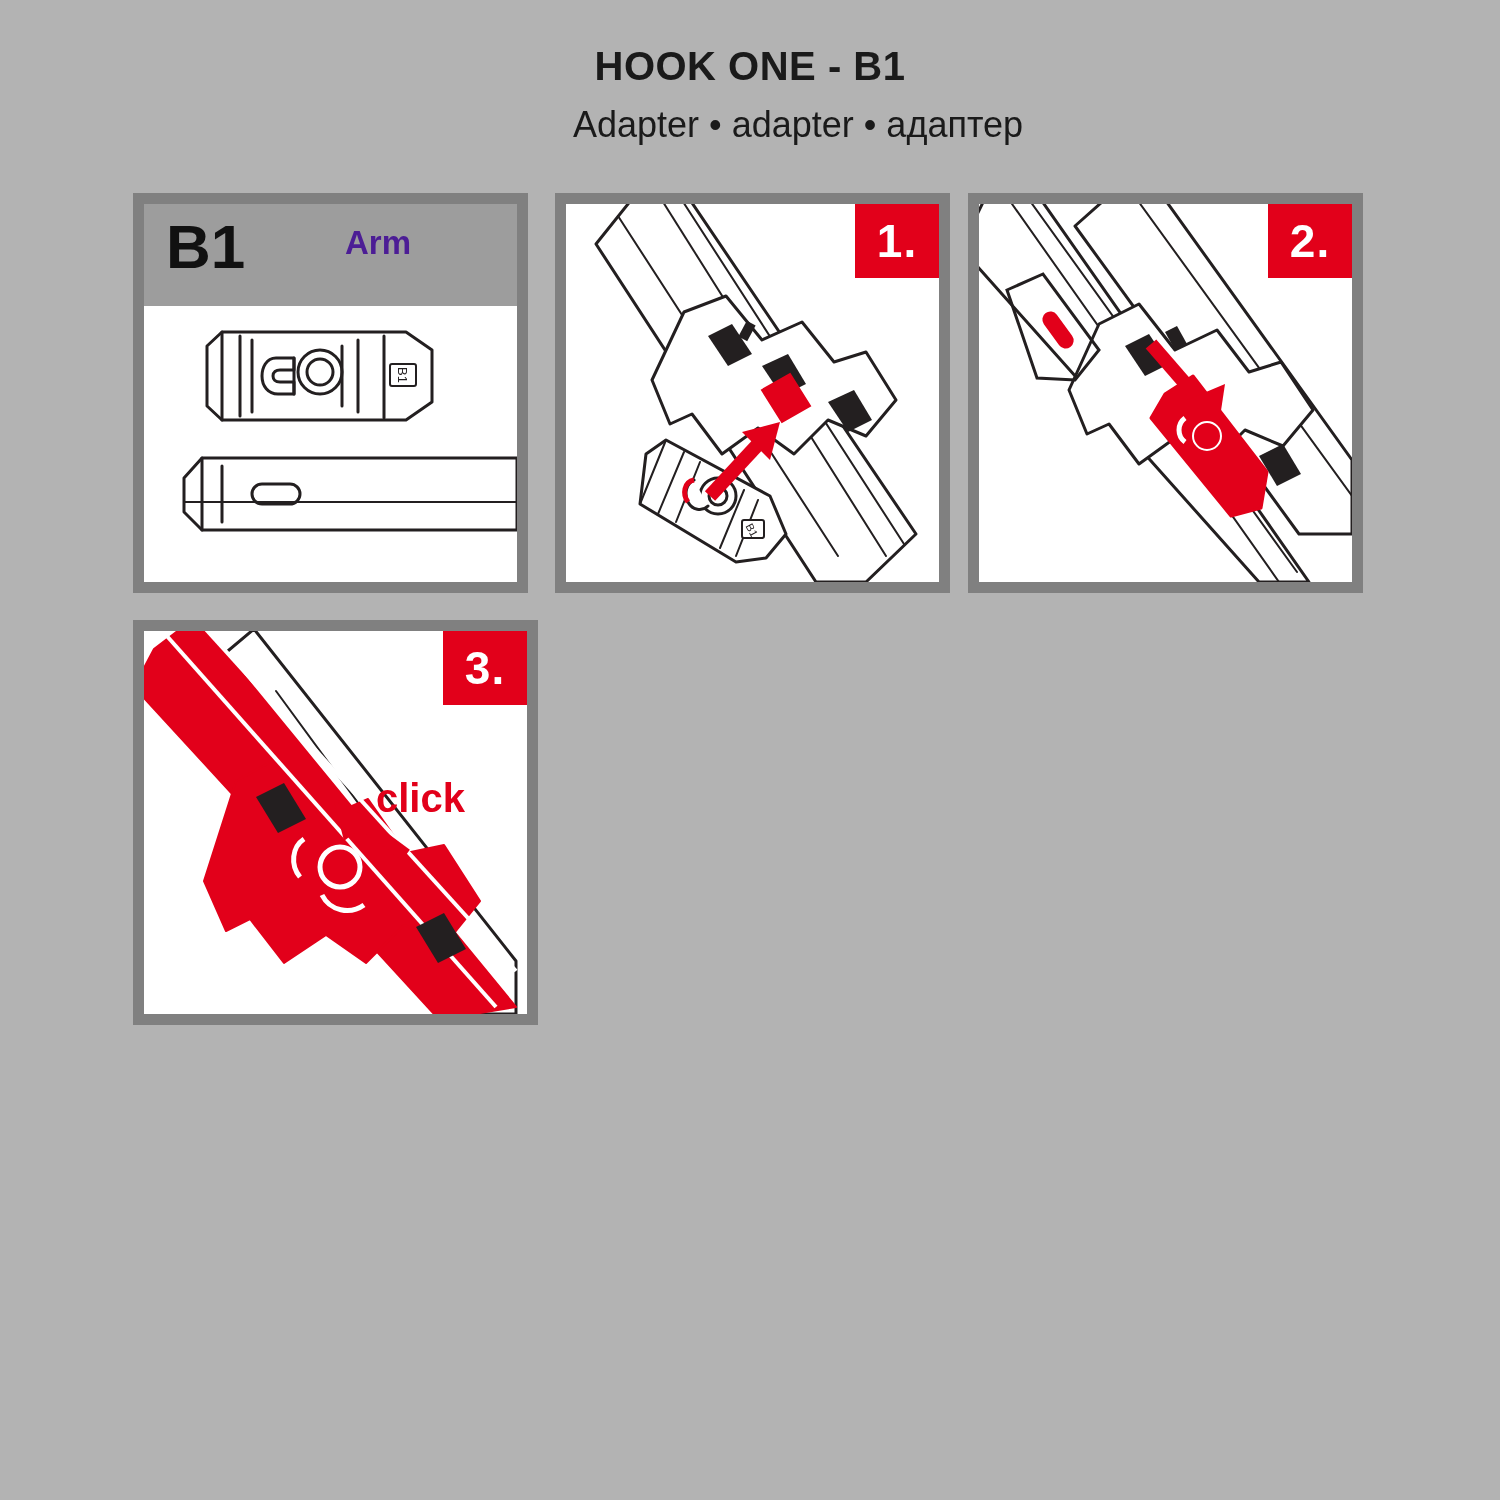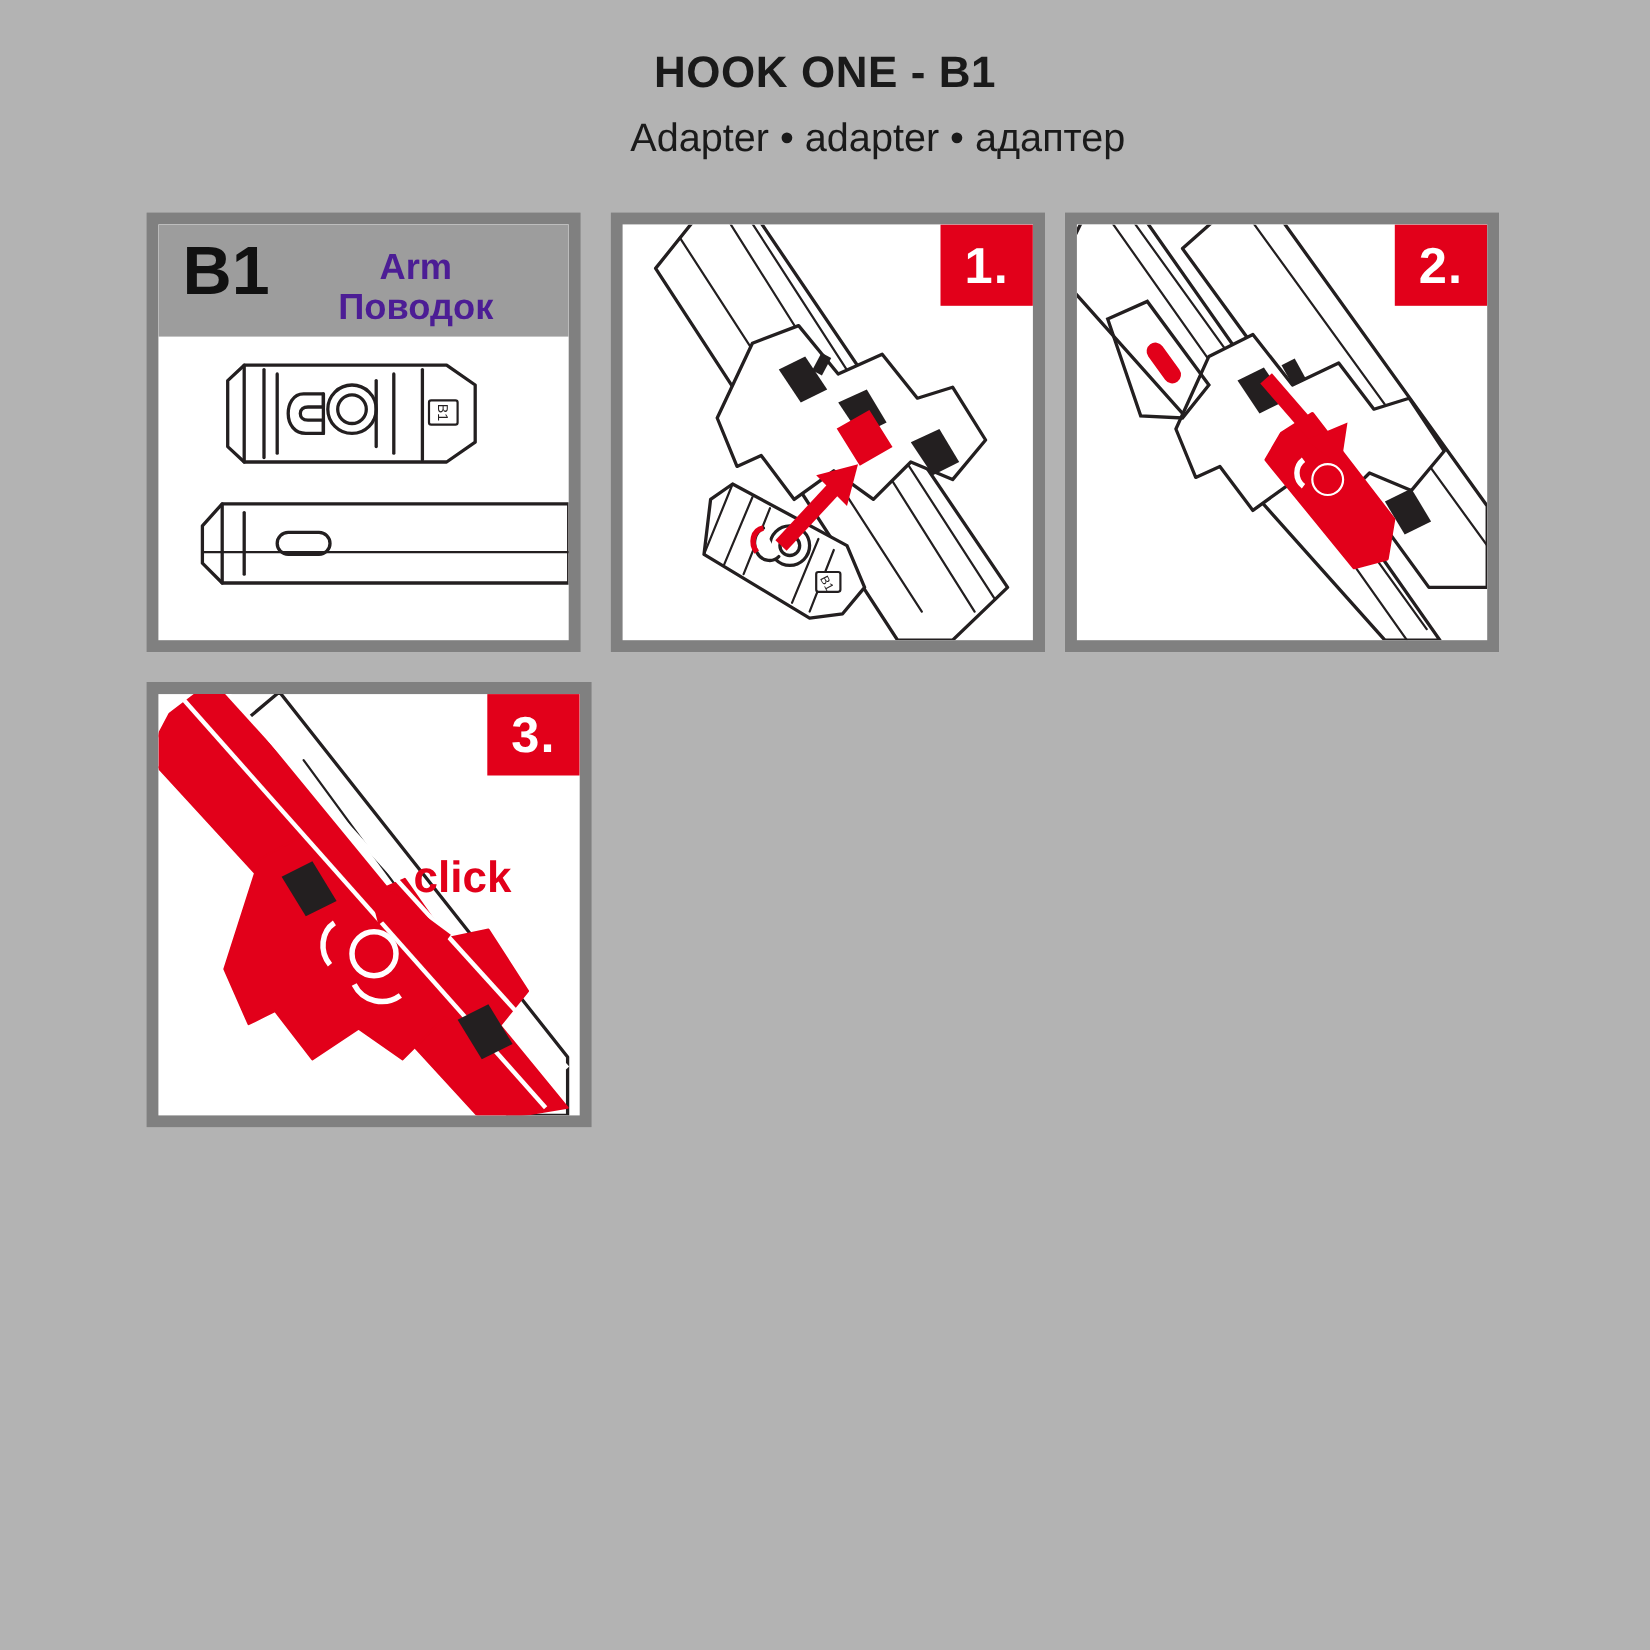--- a/index.html
+++ b/index.html
@@ -126,21 +126,20 @@
   <div class="title">HOOK ONE - B1</div>
   <div class="subtitle">Adapter • adapter • адаптер</div>
 
   <div class="panel" id="panel-b1">
     <div class="panel-inner">
 
       <div class="b1-header">
         <div class="b1-code">B1</div>
         <div class="b1-labels">
           <div class="l1">Arm</div>
-          <div class="l2">Поводок</div>
         </div>
       </div>
 
       <svg width="373" height="276" viewBox="0 0 373 276" style="position:absolute;left:0;top:102px">
         <g fill="none" stroke="#231f20" stroke-width="3" stroke-linejoin="round" stroke-linecap="round">
 
           <path d="M63 40 L78 26 L262 26 L288 44 L288 96 L262 114 L78 114 L63 100 Z" fill="#ffffff"></path>
           <path d="M78 26 L78 114"></path>
           <path d="M96 30 L96 110"></path>
           <path d="M108 34 L108 106"></path>

